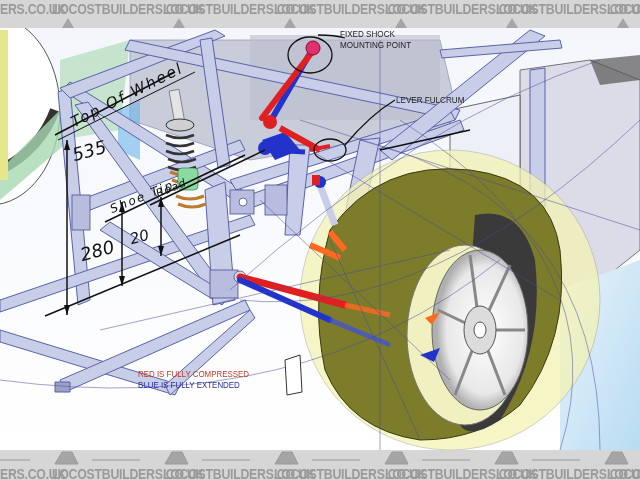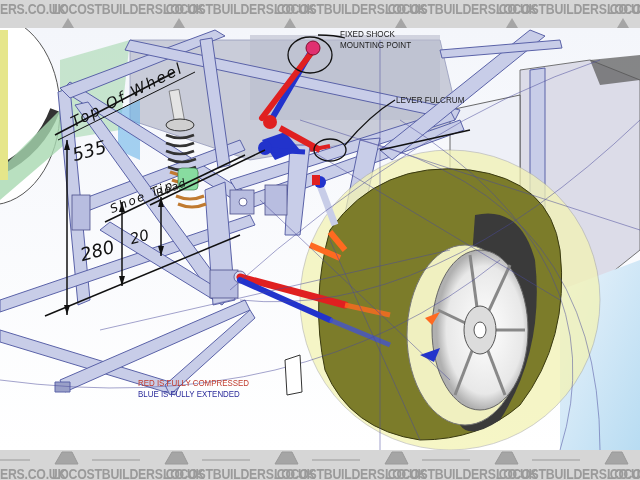--- a/index.html
+++ b/index.html
@@ -220,21 +220,21 @@
 </div>
 <div class="label callout" style="left:396px;top:95px">LEVER FULCRUM</div>
 
 <div class="label hand" style="left:68px;top:115px;font-size:15px;transform:rotate(-27deg);transform-origin:left top;letter-spacing:2px">Top Of Wheel</div>
 <div class="label hand" style="left:72px;top:140px;font-size:18px;transform:rotate(-15deg)">535</div>
 <div class="label hand" style="left:108px;top:203px;font-size:12px;transform:rotate(-22deg);transform-origin:left top;letter-spacing:2px">Shoe Tip</div>
 <div class="label hand" style="left:154px;top:188px;font-size:11px;transform:rotate(-22deg);transform-origin:left top;letter-spacing:1px">Road</div>
 <div class="label hand" style="left:80px;top:240px;font-size:18px;transform:rotate(-15deg)">280</div>
 <div class="label hand" style="left:130px;top:228px;font-size:15px;transform:rotate(-15deg)">20</div>
 
-<div class="label" style="left:138px;top:378px">
+<div class="label" style="left:138px;top:369px">
   <div class="legend-line" style="color:#c0392b">RED IS FULLY COMPRESSED</div>
   <div class="legend-line" style="color:#2b2b9b">BLUE IS FULLY EXTENDED</div>
 </div>
 
 <div class="banner bottom">
   <svg class="car" style="left:0;top:0" width="640" height="16">
     <g fill="#a5a5a5" stroke="#9a9a9a" stroke-width="1">
       <path d="M0 10 L30 10"></path>
         <path d="M55 14 L62 2 L72 2 L78 14 Z"></path>
         <path d="M92 10 L140 10"></path>

